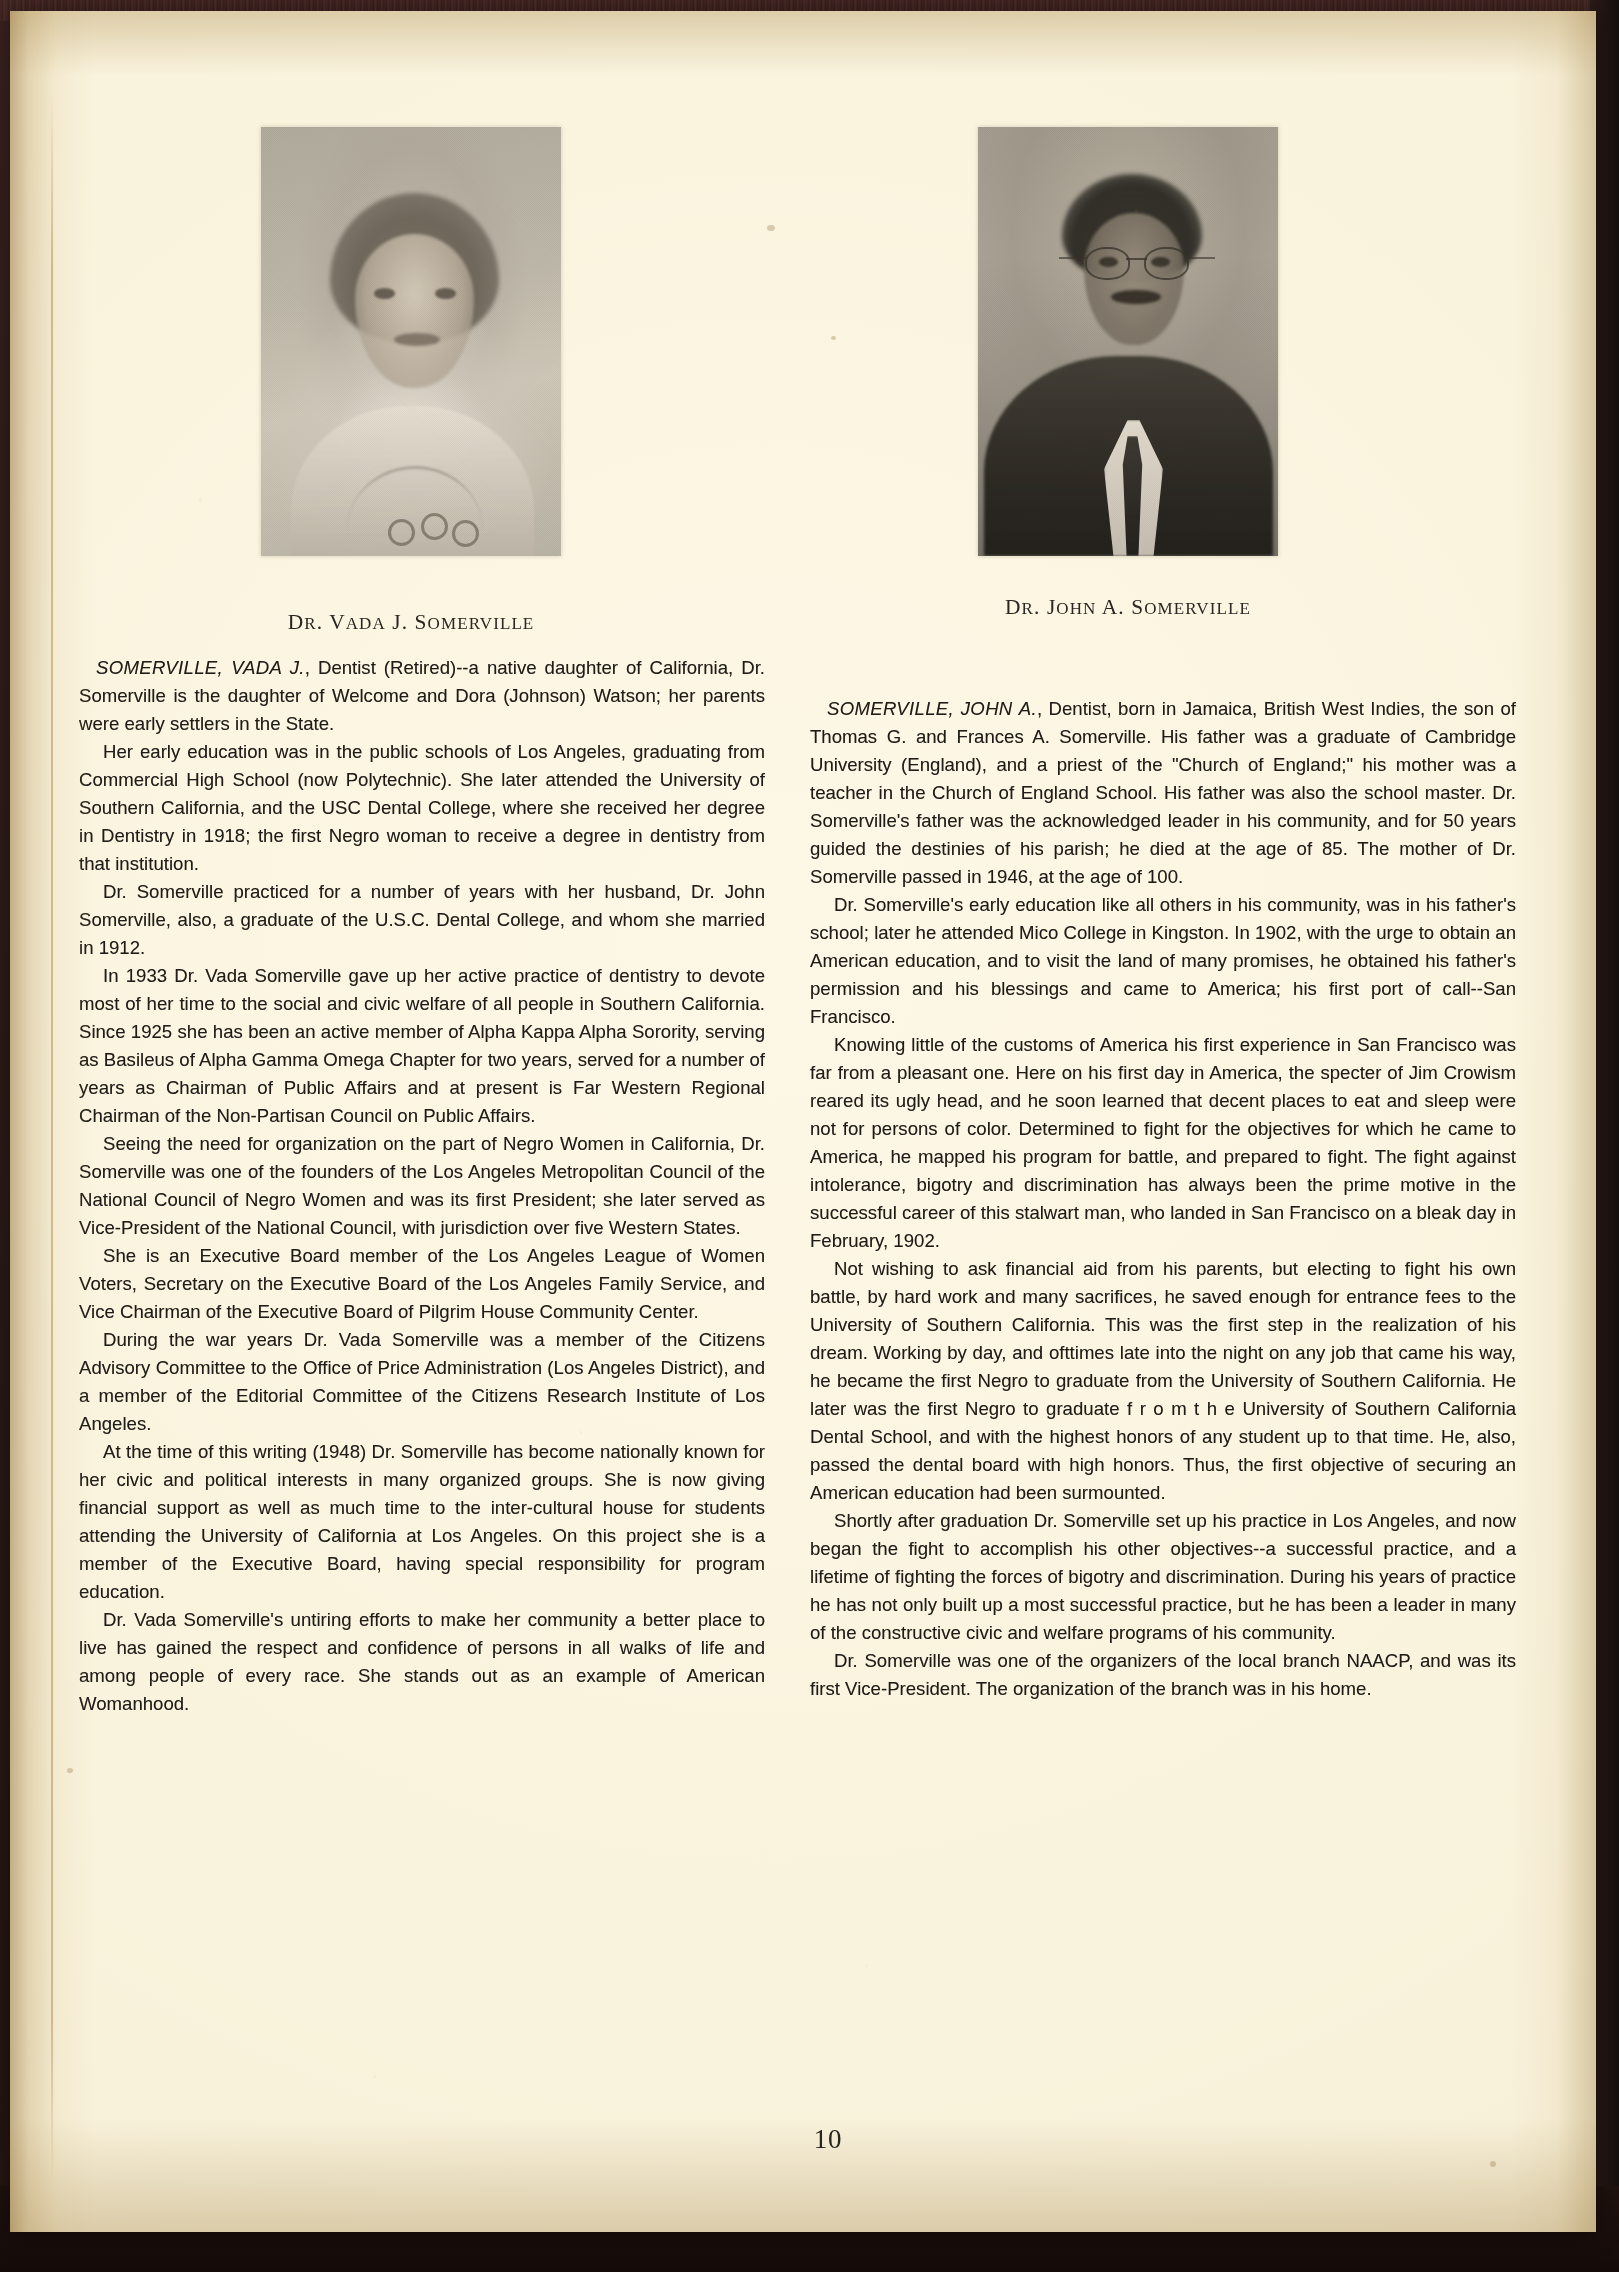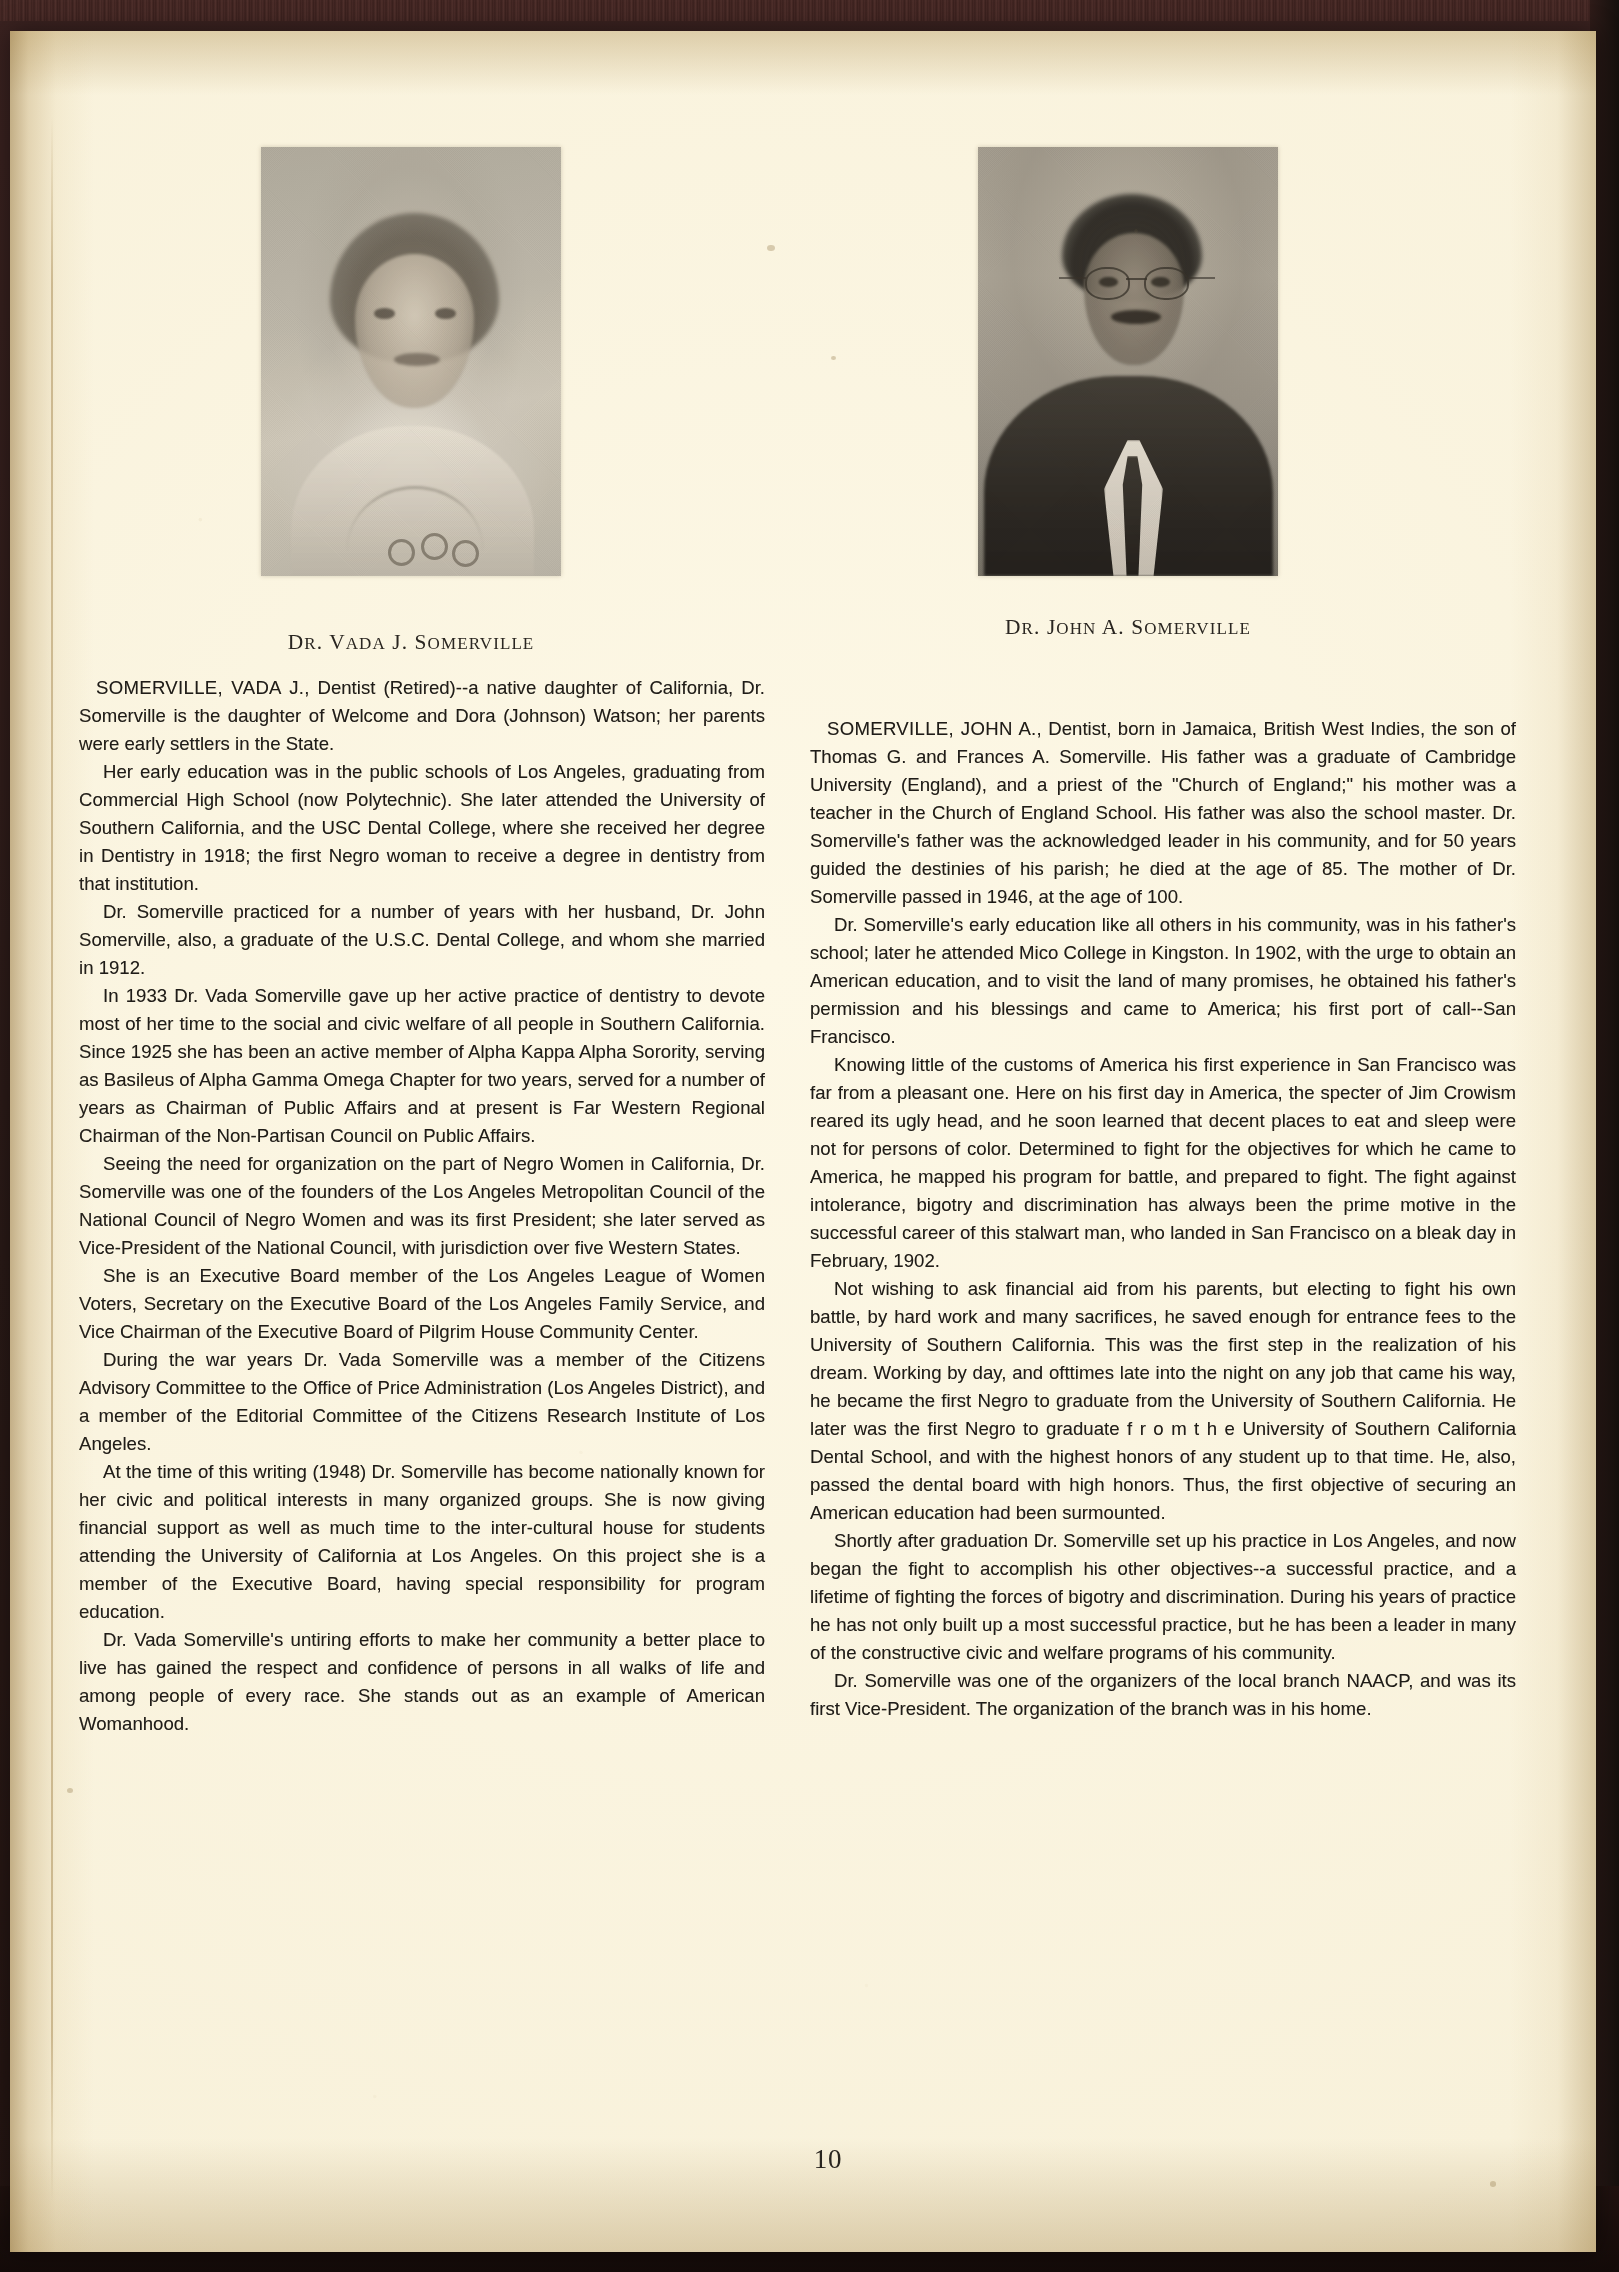--- a/index.html
+++ b/index.html
@@ -40,21 +40,21 @@
     position: absolute;
     right: 0; top: 0;
     width: 28.6px; height: 2273px;
     background: linear-gradient(90deg, #2e1b18 0%, #15100d 100%);
   }
 
   
   .page {
     position: absolute;
     left: 10px;
-    top: 31px;
+    top: 11px;
     width: 1586px;
     height: 2221px;
     background:
       radial-gradient(ellipse 170% 120% at 48% 42%, #fdf8e6 0%, #f8f1da 52%, #efe4c4 85%, #e6d8b2 100%);
     box-shadow: 0 0 24px rgba(0,0,0,0.45);
     overflow: hidden;
   }
   
   .gutter {
     position: absolute;
@@ -308,20 +308,21 @@
   }
   .col.left  { left: 69px;  width: 686px; }
   .col.right { left: 800px; width: 706px; top: 5.7px; margin-top: 35px; }
   .col p {
     margin: 0;
     text-indent: 24px;
   }
   .col p.lead { text-indent: 17px; }
   .col p .hdr {
     letter-spacing: 0.3px;
+    font-style: italic;
   }
   
   .col { text-shadow: 0 0 0.4px rgba(40,34,26,0.35); }
 
   
   .folio {
     position: absolute;
     left: 0; top: 2113px;
     width: 1612px;
     text-align: center;

